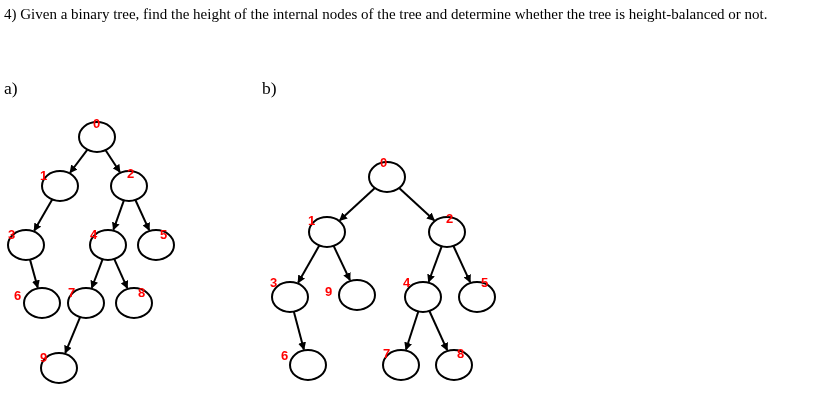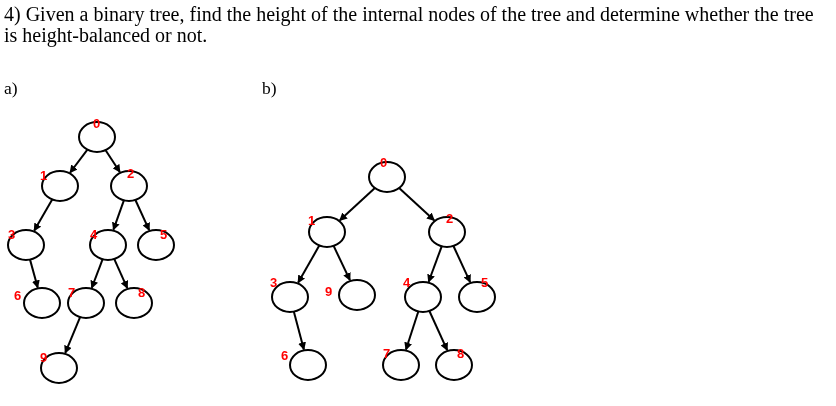--- a/index.html
+++ b/index.html
@@ -1,19 +1,19 @@
 <!DOCTYPE html>
 <html><head>
 <meta charset="utf-8">
 <style>
   html, body { margin: 0; padding: 0; background: #ffffff; }
   body { width: 836px; height: 406px; position: relative; overflow: hidden;
          font-family: "Liberation Serif", serif; color: #000; }
   .question { position: absolute; left: 4px; top: 4px; width: 828px;
-              font-size: 20px; line-height: 21px; }
+              font-size: 15px; line-height: 21px; }
   .part-label { position: absolute; font-size: 17.5px; }
   svg.trees { position: absolute; left: 0; top: 0; }
   .node-label { font-family: "Liberation Sans", sans-serif; font-weight: bold;
                 font-size: 13px; fill: #ff0000; }
 </style>
 </head>
 <body>
 
 <div class="question">4) Given a binary tree, find the height of the internal nodes of the tree and determine whether the tree is height-balanced or not.</div>
 <div class="part-label" style="left:4px; top:78px;">a)</div>

